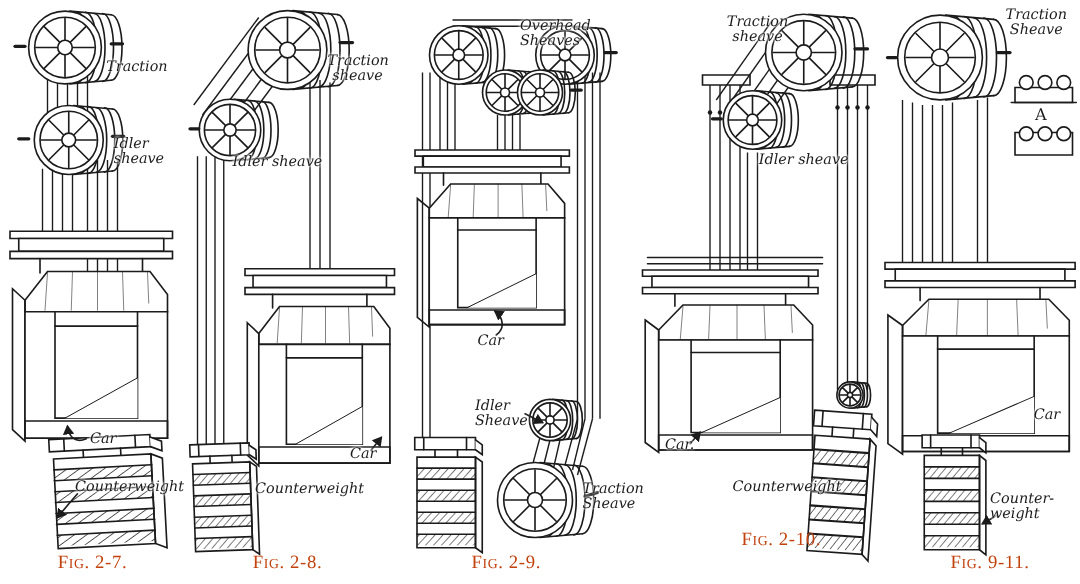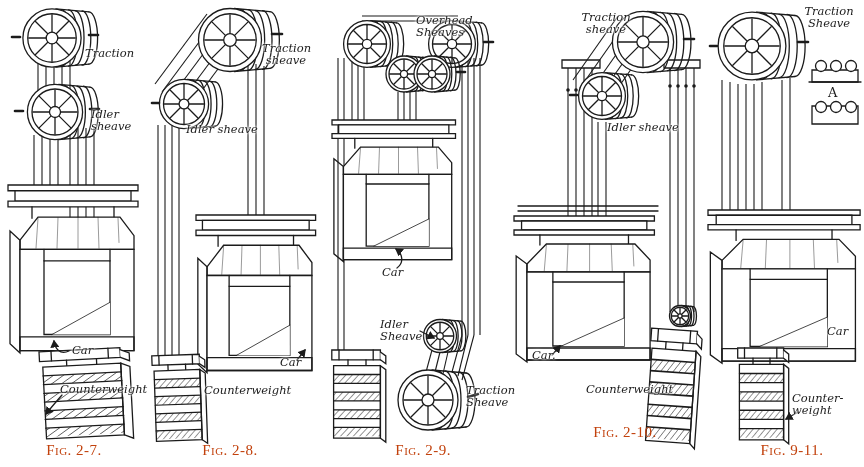--- a/index.html
+++ b/index.html
@@ -294,21 +294,21 @@
   <div class="lbl" style="left:204px;top:384px;">Counterweight</div>
   <div class="cap" style="left:184px;top:442px;width:92px;">Fig. 2-8.</div>
 
   <div class="lbl" style="left:396px;top:14px;width:60px;text-align:left;margin-left:20px;">Overhead
 Sheaves</div>
   <div class="lbl" style="left:382px;top:266px;">Car</div>
   <div class="lbl" style="left:380px;top:318px;">Idler
 Sheave</div>
   <div class="lbl" style="left:466px;top:384px;">Traction
 Sheave</div>
-  <div class="cap" style="left:359px;top:442px;width:92px;text-align:right;">Fig. 2-9.</div>
+  <div class="cap" style="left:359px;top:442px;width:92px;">Fig. 2-9.</div>
 
   <div class="lbl" style="left:580px;top:11px;width:52px;text-align:center;">Traction
 sheave</div>
   <div class="lbl" style="left:607px;top:121px;">Idler sheave</div>
   <div class="lbl" style="left:532px;top:349px;font-style:italic;">Car.</div>
   <div class="lbl" style="left:586px;top:383px;">Counterweight</div>
   <div class="cap" style="left:579px;top:424px;width:92px;">Fig. 2-10.</div>
 
   <div class="lbl" style="left:801px;top:5px;width:56px;text-align:center;">Traction
 Sheave</div>

